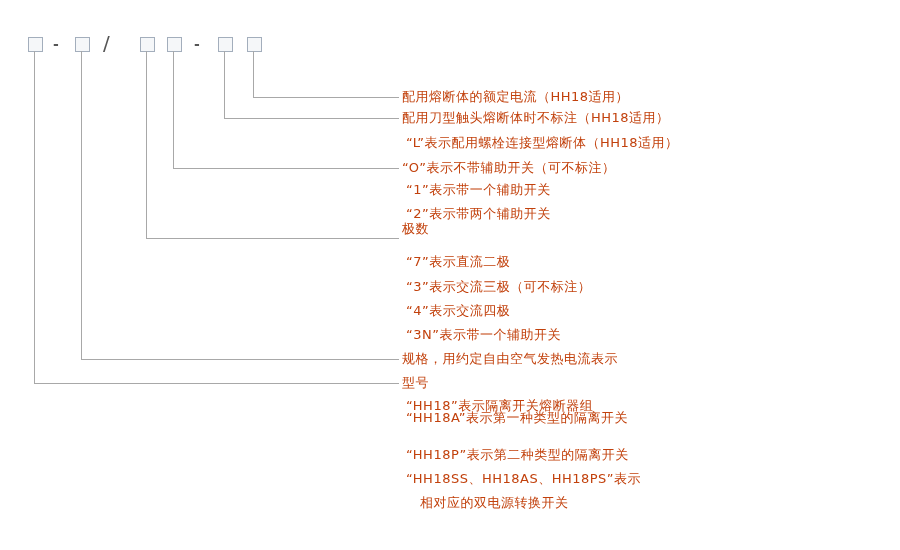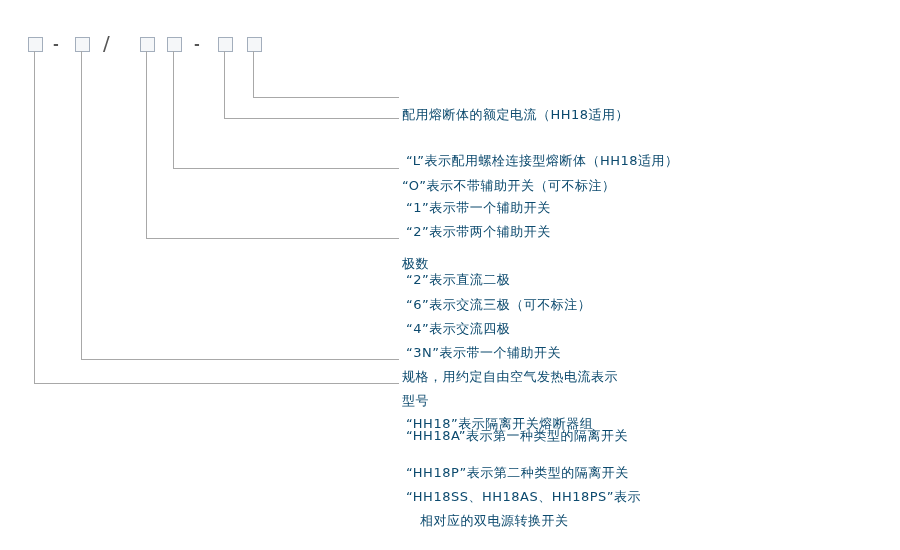--- a/index.html
+++ b/index.html
@@ -24,22 +24,22 @@
   .sep.slash{top:31px;font-size:20px;height:24px;line-height:24px;font-weight:normal;}
   .connector{
     position:absolute;
     top:51px;
     border-left:1px solid #a8a8a8;
     border-bottom:1px solid #a8a8a8;
   }
   .row{
     position:absolute;
     left:402px;height:20px;line-height:20px;
-    font-size:13px;color:#0c4a6e;
-    white-space:nowrap;letter-spacing:0.5px;margin-top:18px;
+    font-size:13px;color:#c2410c;
+    white-space:nowrap;letter-spacing:0.5px;
   }
   .row.sub{left:406px;}
   .row.sub2{left:420px;}
 </style>
 </head>
 <body>
 
 <div id="canvas">
 
   <div class="code-box" style="left:28px;"></div>
@@ -53,27 +53,28 @@
   <div class="code-box" style="left:247px;"></div>
 
   <div class="connector" style="left:253px;width:145px;height:46px;"></div>
   <div class="connector" style="left:224px;width:174px;height:67px;"></div>
   <div class="connector" style="left:173px;width:225px;height:117px;"></div>
   <div class="connector" style="left:146px;width:252px;height:187px;"></div>
   <div class="connector" style="left:81px;width:317px;height:308px;"></div>
   <div class="connector" style="left:34px;width:364px;height:332px;"></div>
 
   <div class="row" style="top:87px;">配用熔断体的额定电流（HH18适用）</div>
+  <div class="row" style="top:108px;">配用刀型触头熔断体时不标注（HH18适用）</div>
   <div class="row sub" style="top:133px;">“L”表示配用螺栓连接型熔断体（HH18适用）</div>
   <div class="row" style="top:158px;">“O”表示不带辅助开关（可不标注）</div>
   <div class="row sub" style="top:180px;">“1”表示带一个辅助开关</div>
   <div class="row sub" style="top:204px;">“2”表示带两个辅助开关</div>
-  <div class="row" style="top:236px;text-align:center;">极数</div>
-  <div class="row sub" style="top:252px;">“2”表示直流二极</div>
-  <div class="row sub" style="top:277px;">“6”表示交流三极（可不标注）</div>
+  <div class="row" style="top:219px;text-align:center;">极数</div>
+  <div class="row sub" style="top:252px;">“7”表示直流二极</div>
+  <div class="row sub" style="top:277px;">“3”表示交流三极（可不标注）</div>
   <div class="row sub" style="top:301px;">“4”表示交流四极</div>
   <div class="row sub" style="top:325px;">“3N”表示带一个辅助开关</div>
   <div class="row" style="top:349px;">规格，用约定自由空气发热电流表示</div>
   <div class="row" style="top:373px;">型号</div>
   <div class="row sub" style="top:396px;">“HH18”表示隔离开关熔断器组</div>
   <div class="row sub" style="top:408px;">“HH18A”表示第一种类型的隔离开关</div>
   <div class="row sub" style="top:445px;">“HH18P”表示第二种类型的隔离开关</div>
   <div class="row sub" style="top:469px;">“HH18SS、HH18AS、HH18PS”表示</div>
   <div class="row sub2" style="top:493px;">相对应的双电源转换开关</div>
 

